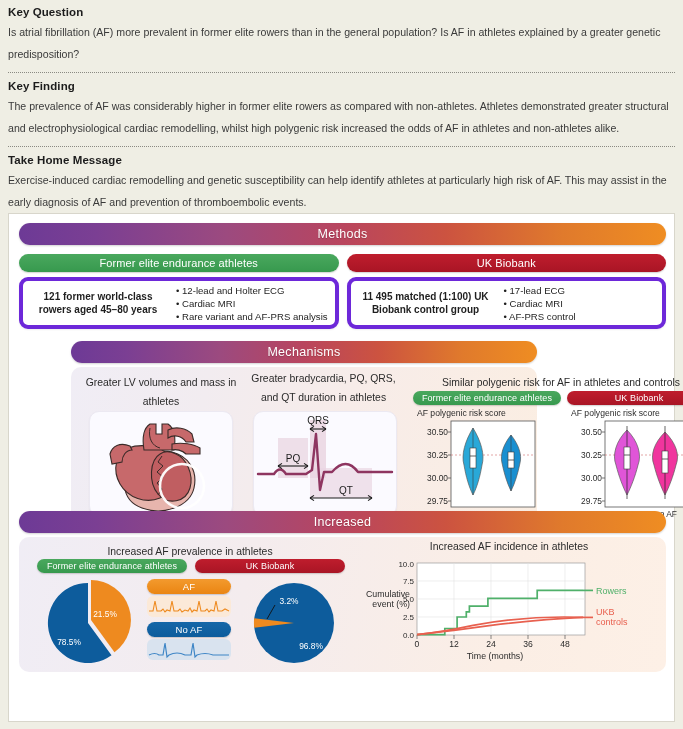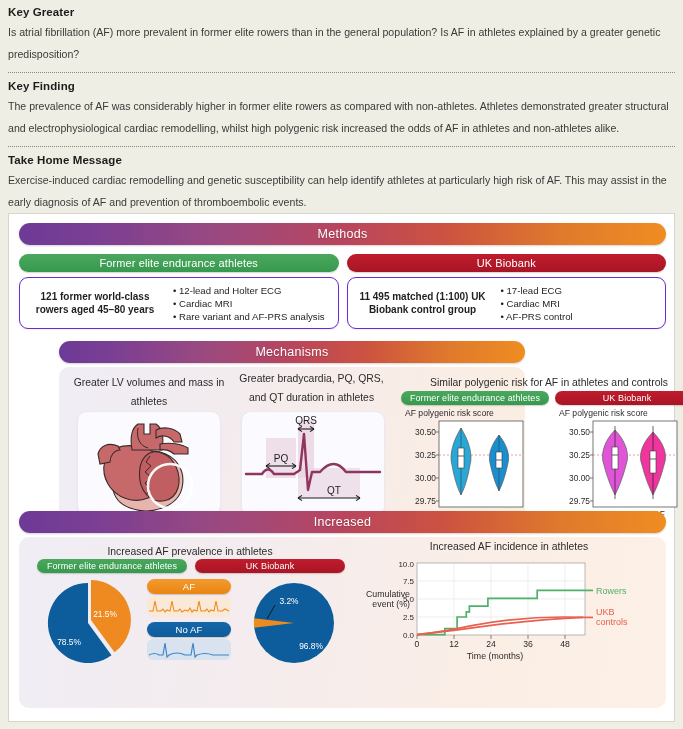--- a/index.html
+++ b/index.html
@@ -56,64 +56,64 @@
   }
   .pill.green { background: linear-gradient(180deg,#4aa85e,#37994e); }
   .pill.red   { background: linear-gradient(180deg,#bf1d2d,#a91525); }
   .pill.small { font-size: 9px; height: 14px; border-radius: 7px; }
 
   
   .methods-wrap { position: absolute; left: 10px; top: 9px; width: 647px; }
   .methods-cols { display: flex; gap: 8px; margin-top: 9px; }
   .mcol { width: 319.5px; }
   .mbox {
-    margin-top: 5px; background: #fff; border: 1px solid #6d28d9;
+    margin-top: 5px; background: #fff; border: 4px solid #6d28d9;
     border-radius: 9px; height: 52px; display: flex; align-items: center;
     box-shadow: 0 1px 2px rgba(0,0,0,.07);
   }
   .mbox-left {
     width: 150px; text-align: center; font-size: 10px; line-height: 13px;
     font-weight: bold; color: #1f1f1f; padding: 0 4px;
   }
   .mbox-right { flex: 1; font-size: 9.6px; line-height: 13px; color: #1f1f1f; padding-left: 3px; }
   .mbox-right div { white-space: nowrap; }
   .bullet::before { content: "• "; }
 
   
-  .mech-wrap { position: absolute; left: 2px; top: 127px; width: 514px; padding-left: 48px; }
+  .mech-wrap { position: absolute; left: 14px; top: 127px; width: 514px; padding-left: 48px; }
   .mech-body {
     margin-top: 4px; height: 158px; position: relative;
     border-radius: 10px;
     background: linear-gradient(100deg, #f0edf5 0%, #f2ecf0 28%, #f7ece9 58%, #fbeee2 100%);
   }
   .cap {
     text-align: center; font-size: 10.4px; line-height: 19px; color: #2b2b2b;
   }
   .panel {
     background: #fbfaff; border-radius: 10px; border: 1px solid #ece9f2;
     box-shadow: 0 1px 2px rgba(0,0,0,.05);
   }
 
   
   .out-wrap { position: absolute; left: 10px; top: 297px; width: 647px; }
   .out-body {
-    margin-top: 4px; height: 171px; position: relative; border-radius: 10px;
+    margin-top: 4px; height: 135px; position: relative; border-radius: 10px;
     background: linear-gradient(100deg, #f0edf5 0%, #f4ecee 35%, #fbeee5 75%, #fdf0e6 100%);
   }
   svg { display: block; }
 </style>
 </head>
 <body>
 
 <div class="page">
 
   <div class="narrative">
 
     <div>
-      <div class="nb-title">Key Greater</div>
+      <div class="nb-title">Key Question</div>
       <div class="nb-body">Is atrial fibrillation (AF) more prevalent in former elite rowers than in the general population? Is AF in athletes explained by a greater genetic predisposition?</div>
     </div>
 
     <div class="dotted"></div>
 
     <div>
       <div class="nb-title">Key Finding</div>
       <div class="nb-body">The prevalence of AF was considerably higher in former elite rowers as compared with non-athletes. Athletes demonstrated greater structural and electrophysiological cardiac remodelling, whilst high polygenic risk increased the odds of AF in athletes and non-athletes alike.</div>
     </div>
 

